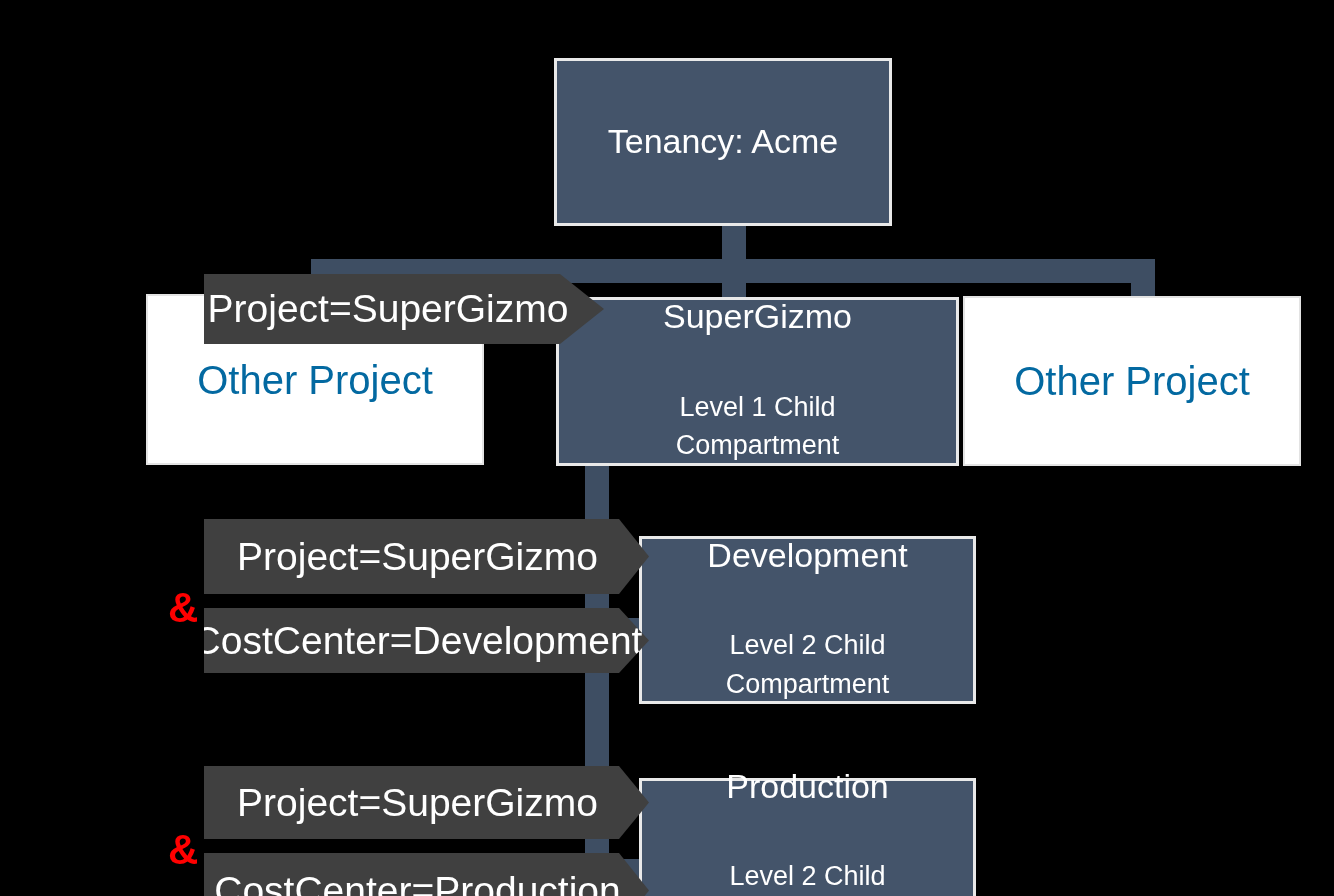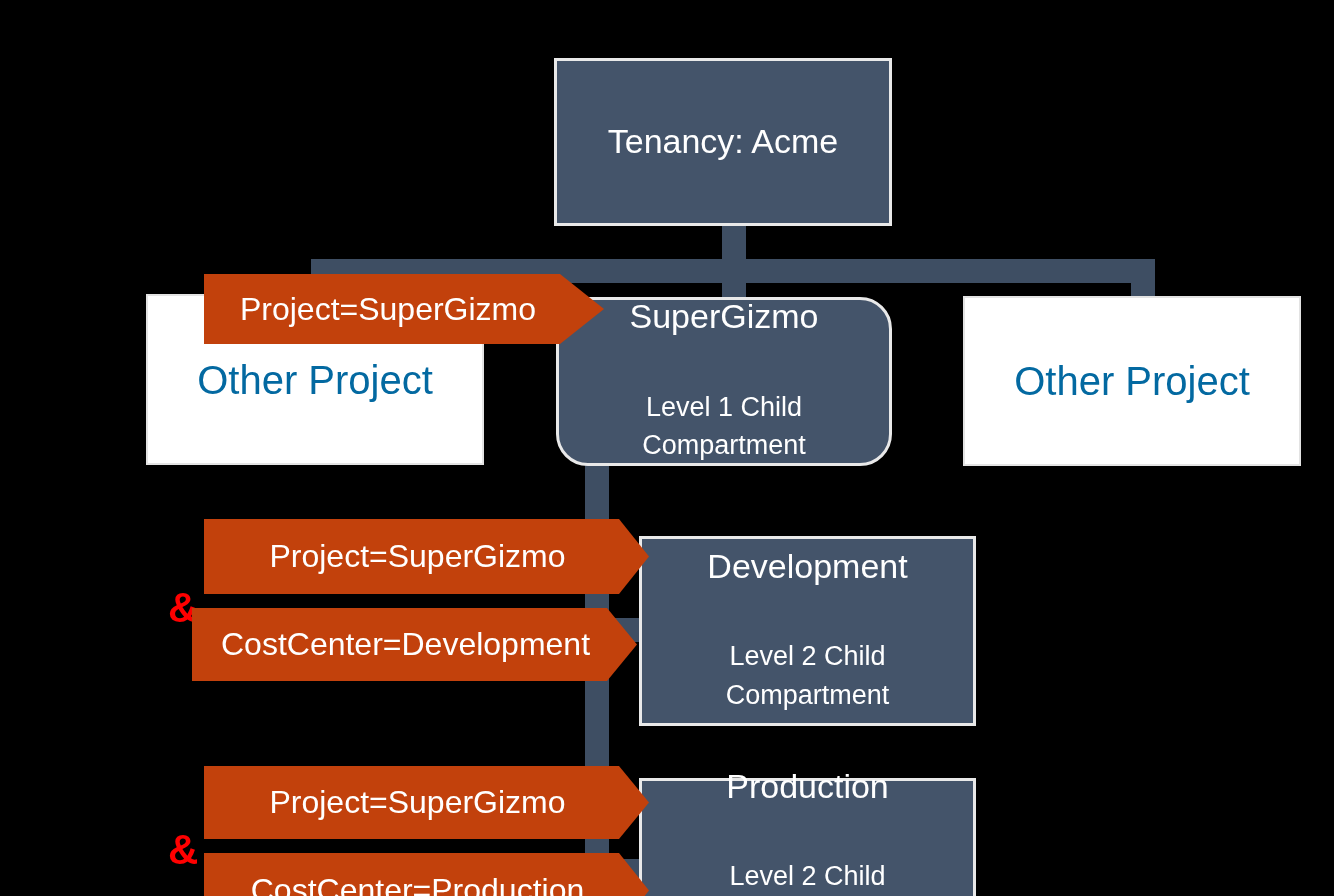--- a/index.html
+++ b/index.html
@@ -30,26 +30,26 @@
   .node .title   { font-size: 34px; line-height: 1.1; }
   .node .subtitle{ font-size: 27px; line-height: 1.42; white-space: pre-line; margin-top: 20px; }
   .node.light {
     background: #FFFFFF;
     border: 2px solid #E3E3E3;
     color: #0369a1;
   }
   .node.light .title { font-size: 40px; }
   .tag-arrow {
     position: absolute;
-    background: #c2410c;
+    background: #404040;
     color: #FFFFFF;
     display: flex;
     align-items: center;
     justify-content: center;
-    font-size: 32px;
+    font-size: 39px;
     z-index: 3;
     text-align: center;
   }
   .tag-arrow.tip44 {
     clip-path: polygon(0 0, calc(100% - 44px) 0, 100% 50%, calc(100% - 44px) 100%, 0 100%);
     padding-right: 44px;
   }
   .tag-arrow.tip30 {
     clip-path: polygon(0 0, calc(100% - 30px) 0, 100% 50%, calc(100% - 30px) 100%, 0 100%);
     padding-right: 30px;
@@ -78,51 +78,51 @@
   <div class="line" style="left:529px; top:803px; width:56px; height:3px;"></div>
 
   <div class="node z1" style="left:498px; top:2px; width:338px; height:168px;">
     <div class="title">Tenancy: Acme</div>
   </div>
 
   <div class="node light z1" style="left:90px; top:238px; width:338px; height:171px;">
     <div class="title">Other Project</div>
   </div>
 
-  <div class="node z1" style="left:500px; top:241px; width:336px; height:169px;border-radius:32px;">
+  <div class="node z1" style="left:500px; top:241px; width:403px; height:169px;">
     <div class="title">SuperGizmo</div>
     <div class="subtitle">Level 1 Child
 Compartment</div>
   </div>
 
   <div class="node light z1" style="left:907px; top:240px; width:338px; height:170px;">
     <div class="title">Other Project</div>
   </div>
 
-  <div class="node z1" style="left:583px; top:480px; width:337px; height:190px;">
+  <div class="node z1" style="left:583px; top:480px; width:337px; height:168px;">
     <div class="title">Development</div>
     <div class="subtitle">Level 2 Child
 Compartment</div>
   </div>
 
   <div class="node z1" style="left:583px; top:722px; width:337px; height:146px;">
     <div class="title">Production</div>
     <div class="subtitle">Level 2 Child
 Compartment</div>
   </div>
 
   <div class="tag-arrow tip44" style="left:148px; top:218px; width:400px; height:70px;">
     <span>Project=SuperGizmo</span>
   </div>
 
   <div class="tag-arrow tip30" style="left:148px; top:463px; width:445px; height:75px;">
     <span>Project=SuperGizmo</span>
   </div>
   <div class="amp" style="left:100px; top:516px;">&amp;</div>
-  <div class="tag-arrow tip30" style="left:136px; top:552px; width:445px; height:73px;">
+  <div class="tag-arrow tip30" style="left:148px; top:552px; width:445px; height:65px;">
     <span>CostCenter=Development</span>
   </div>
 
   <div class="tag-arrow tip30" style="left:148px; top:710px; width:445px; height:73px;">
     <span>Project=SuperGizmo</span>
   </div>
   <div class="amp" style="left:100px; top:758px;">&amp;</div>
   <div class="tag-arrow tip30" style="left:148px; top:797px; width:445px; height:75px;">
     <span>CostCenter=Production</span>
   </div>

